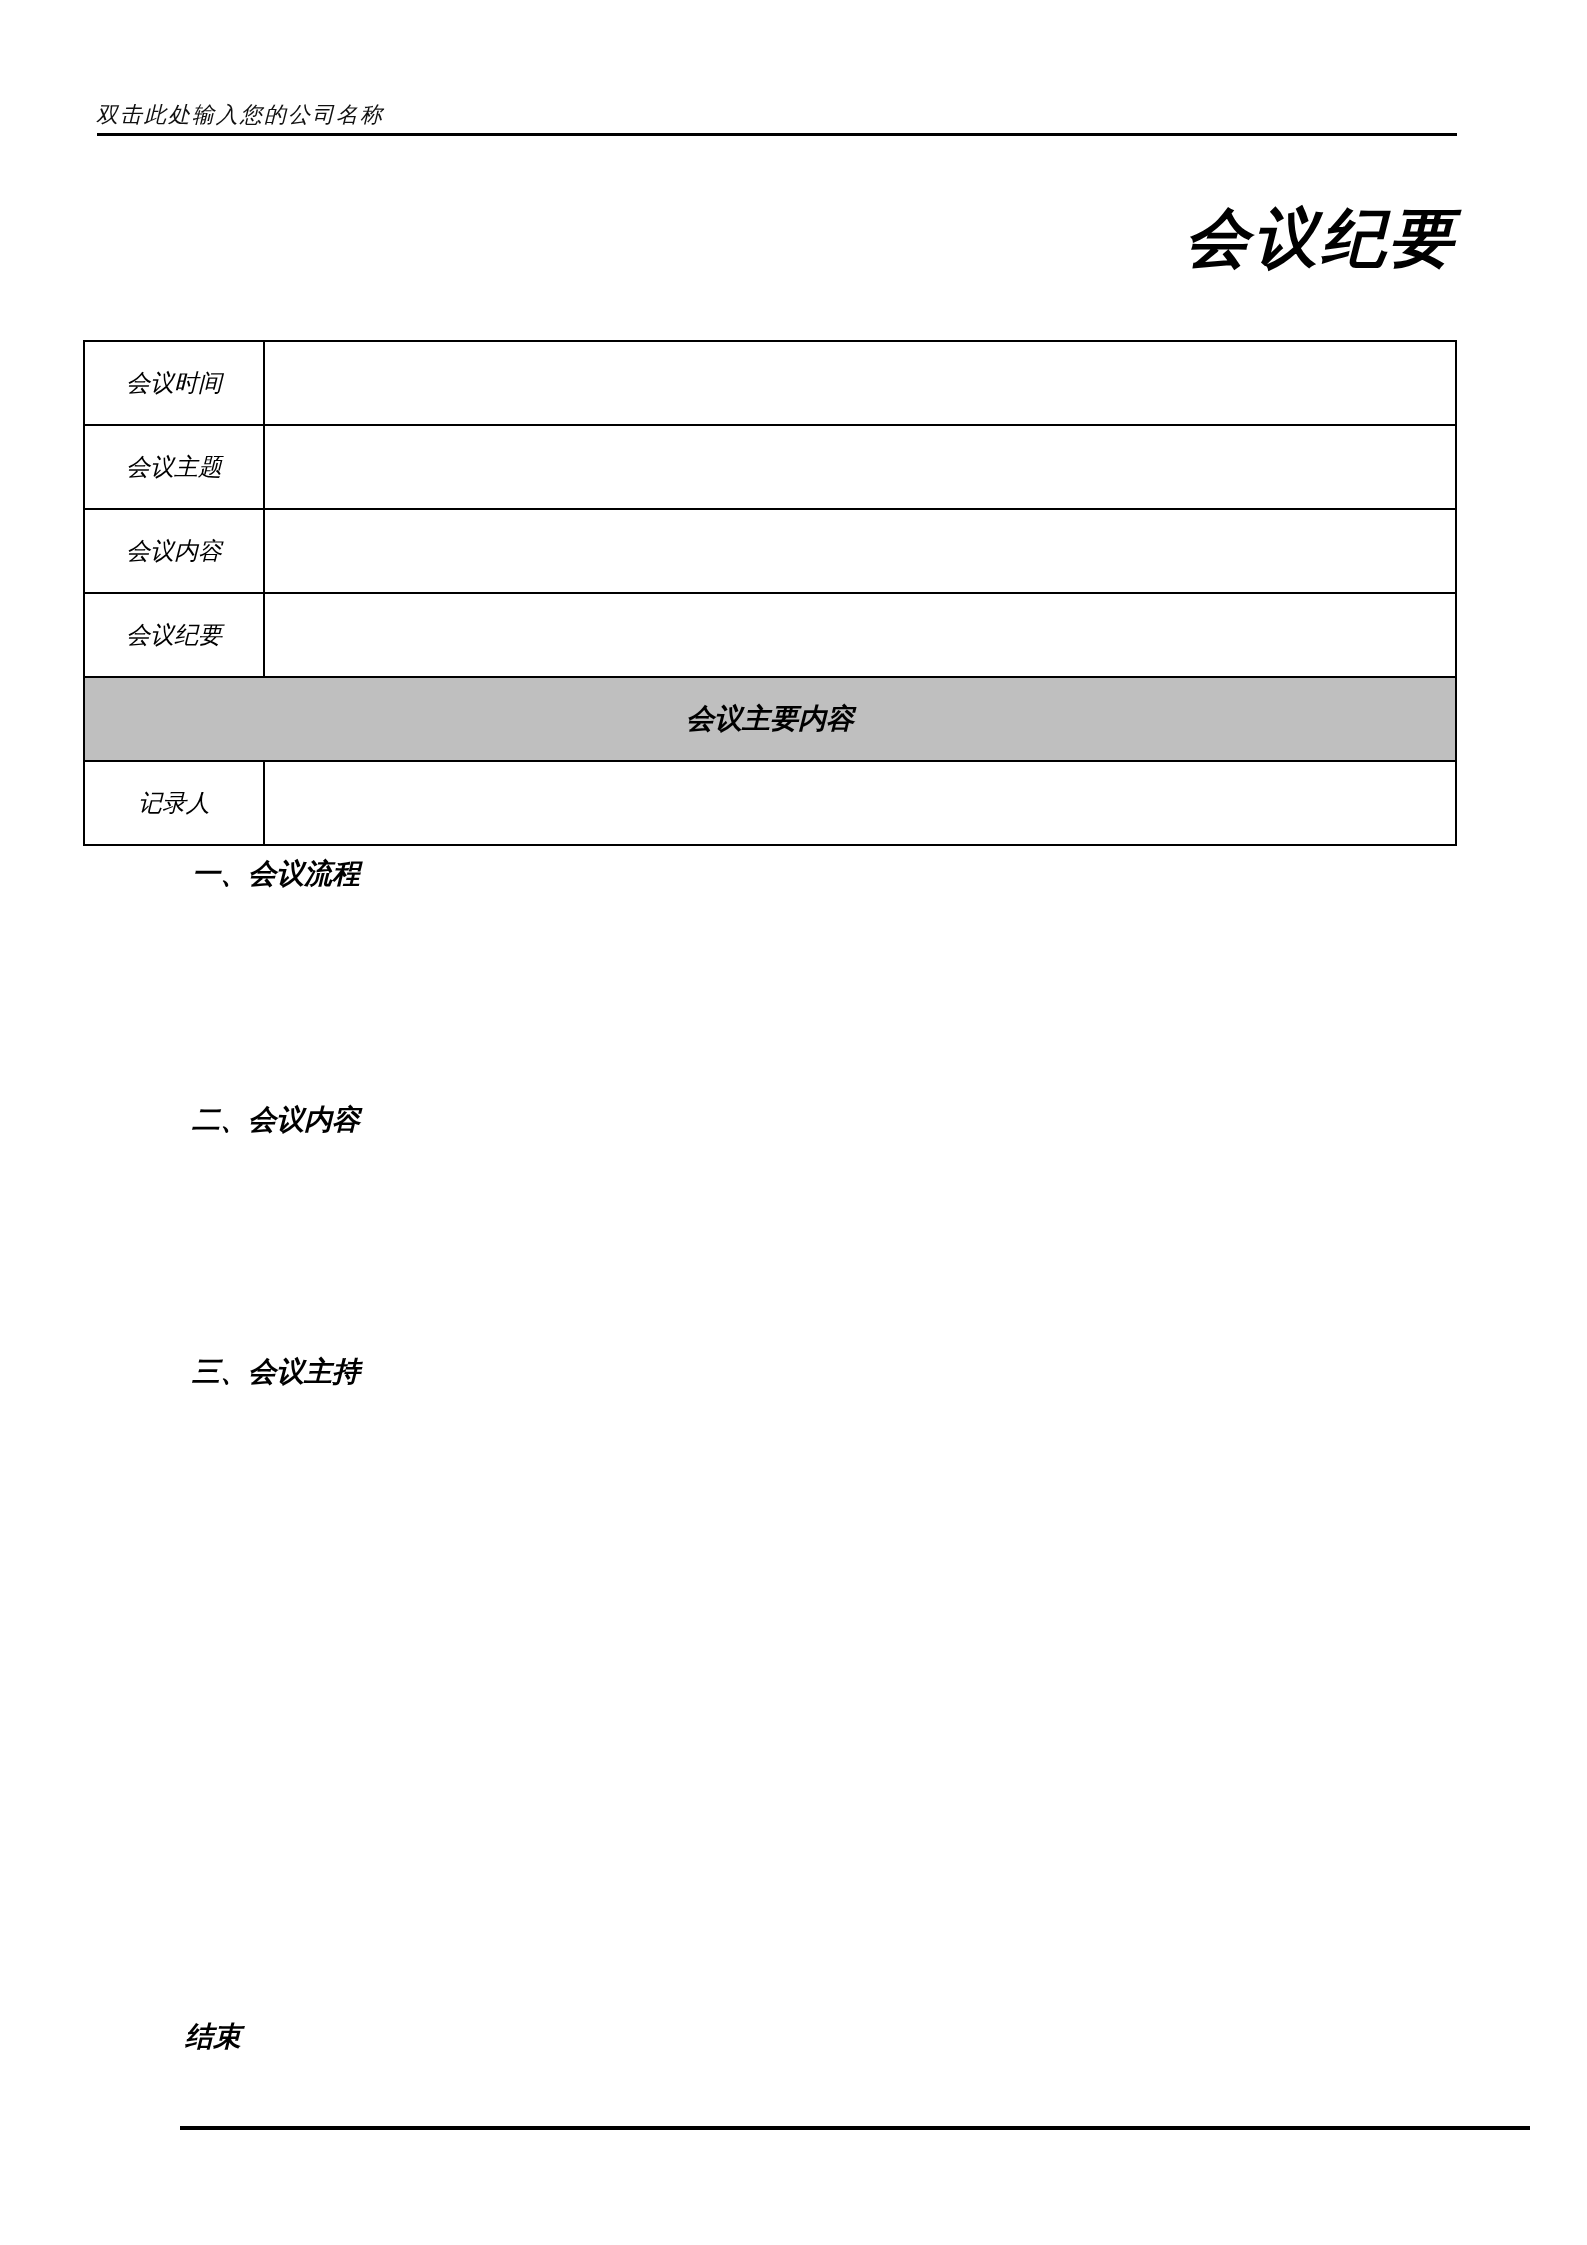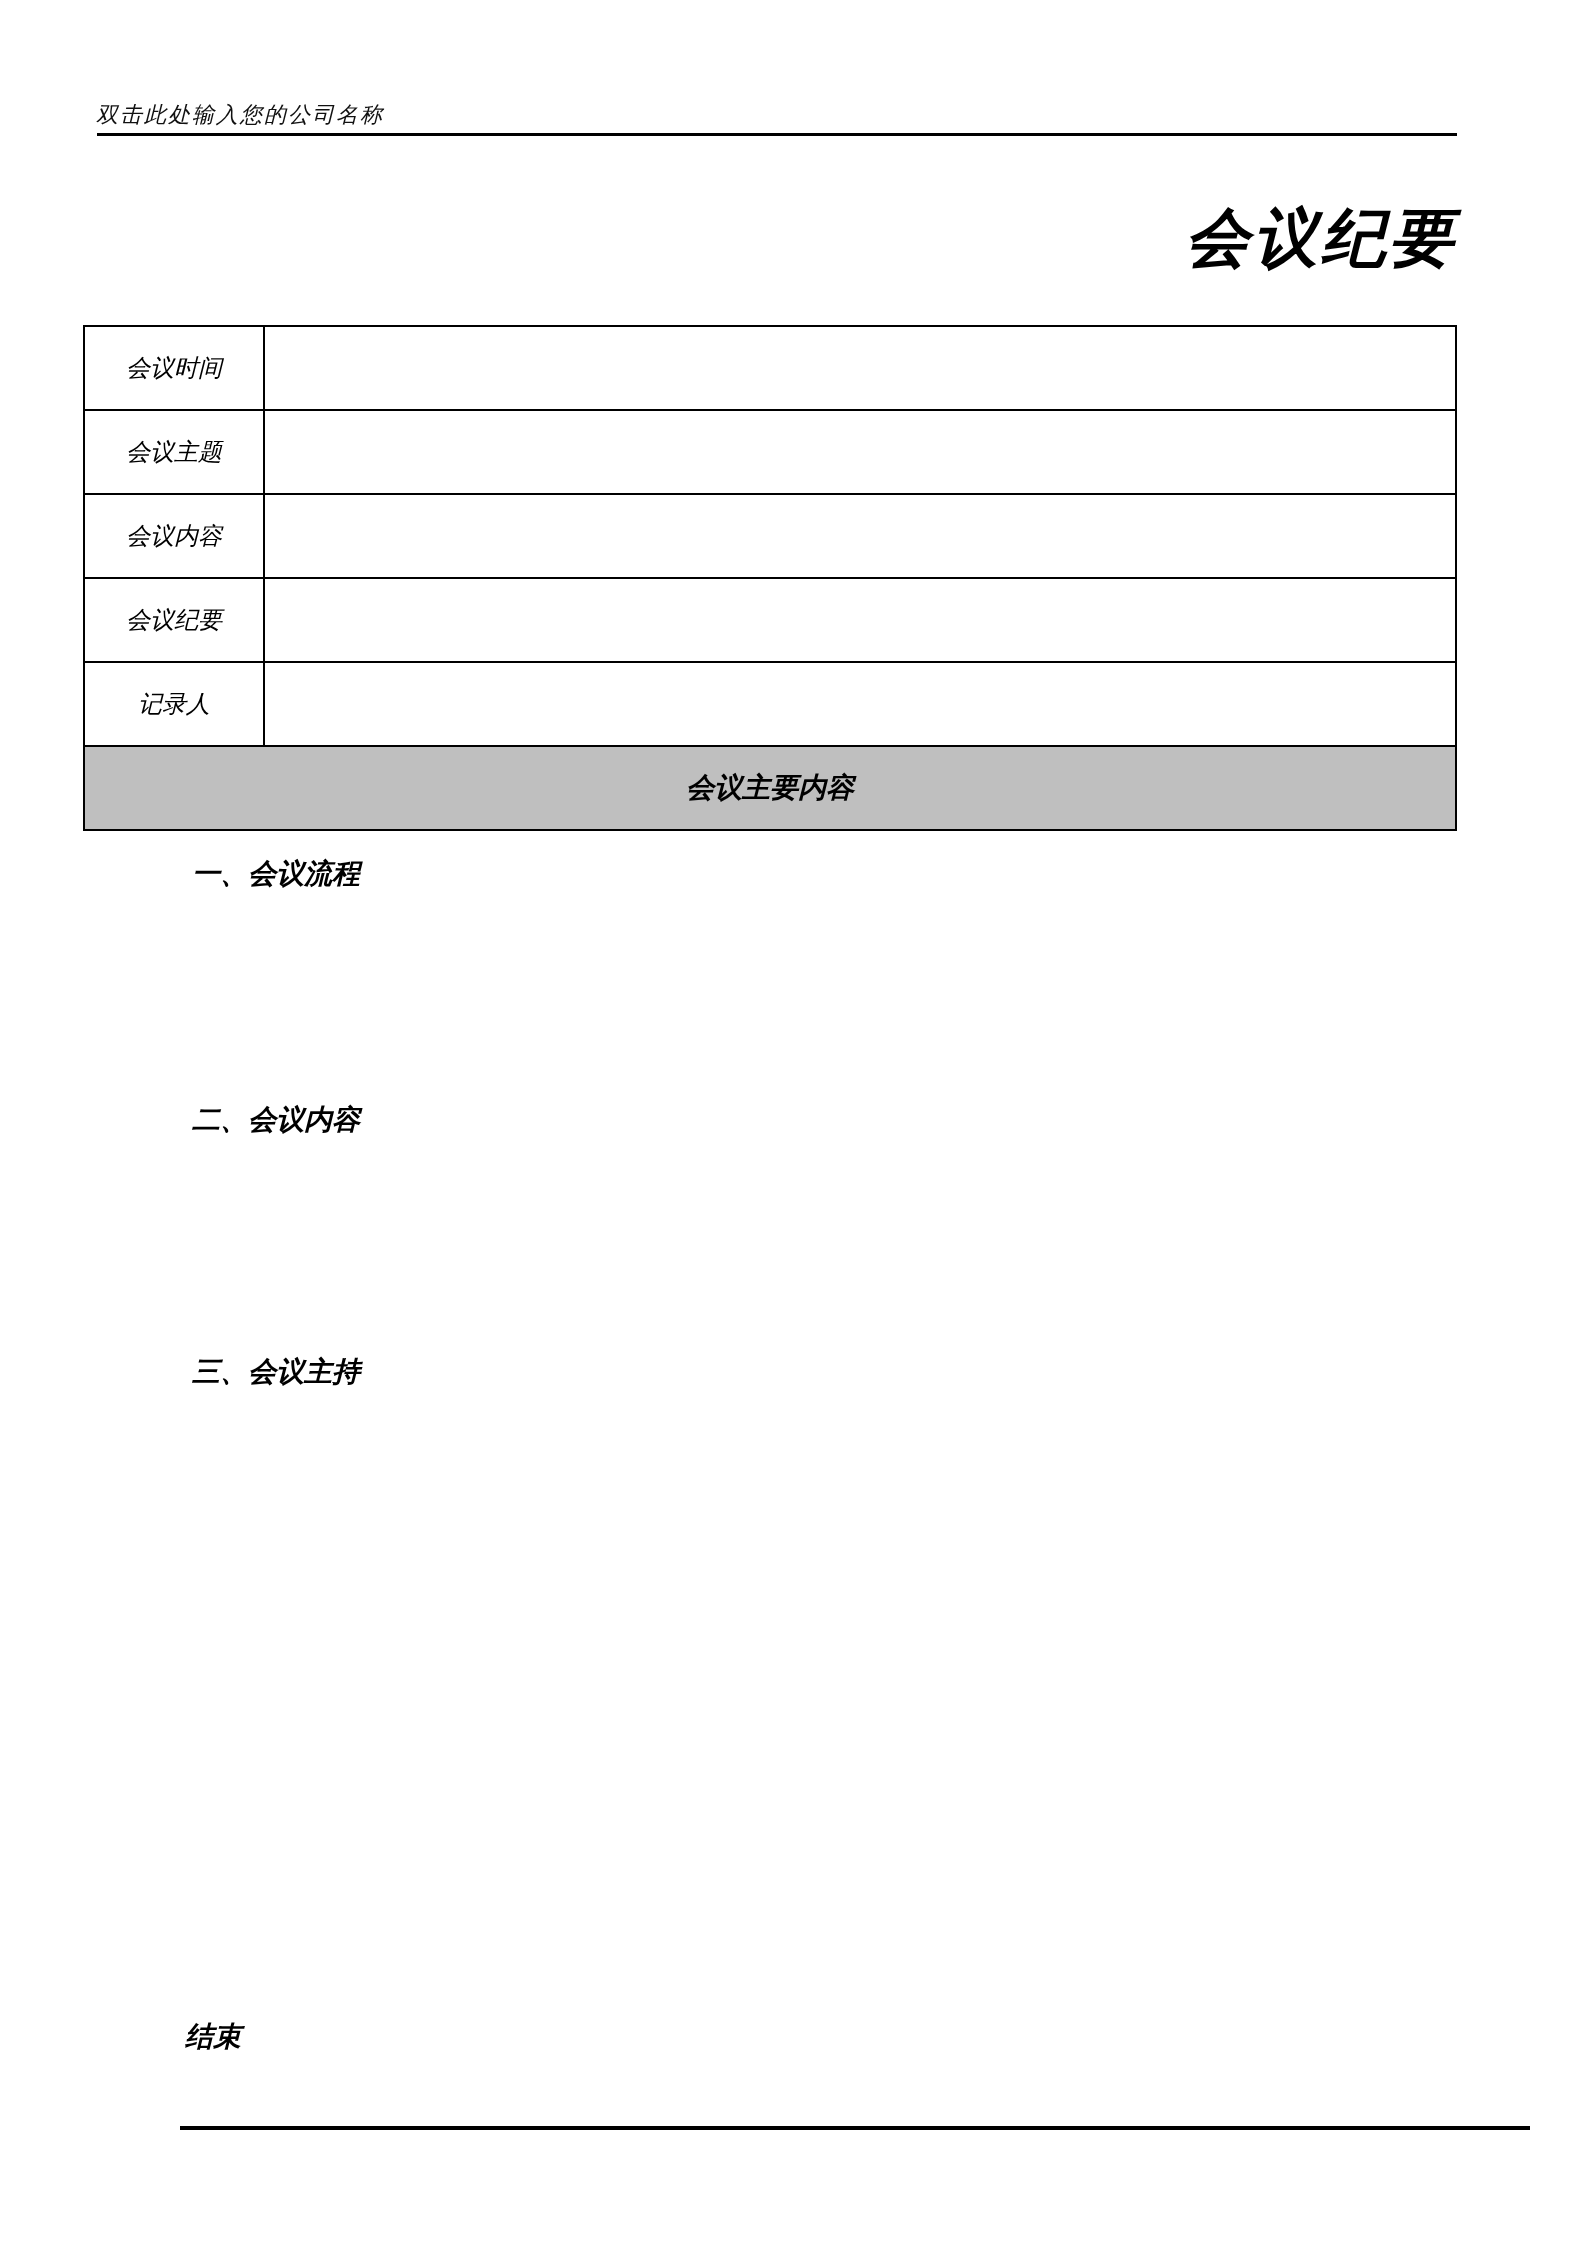--- a/index.html
+++ b/index.html
@@ -43,21 +43,21 @@
     text-align: right;
     font-size: 64px;
     font-weight: bold;
     letter-spacing: 4px;
     line-height: 80px;
   }
 
   table.meeting-info {
     position: absolute;
     left: 83px;
-    top: 325px;
+    top: 340px;
     width: 1374px;
     border-collapse: collapse;
     table-layout: fixed;
   }
   table.meeting-info td {
     border: 2px solid #000000;
     height: 84px;
     vertical-align: middle;
   }
   td.label-cell {
@@ -131,25 +131,25 @@
       </tr>
       <tr>
         <td class="label-cell">会议内容</td>
         <td class="value-cell"></td>
       </tr>
       <tr>
         <td class="label-cell">会议纪要</td>
         <td class="value-cell"></td>
       </tr>
       <tr>
+        <td class="table-section-header" colspan="2">会议主要内容</td>
+      </tr>
+      <tr>
         <td class="label-cell">记录人</td>
         <td class="value-cell"></td>
-      </tr>
-      <tr>
-        <td class="table-section-header" colspan="2">会议主要内容</td>
       </tr>
     </tbody>
   </table>
 
   <div class="section-heading section-1">一、会议流程</div>
 
   <div class="section-heading section-2">二、会议内容</div>
 
   <div class="section-heading section-3">三、会议主持</div>
 

